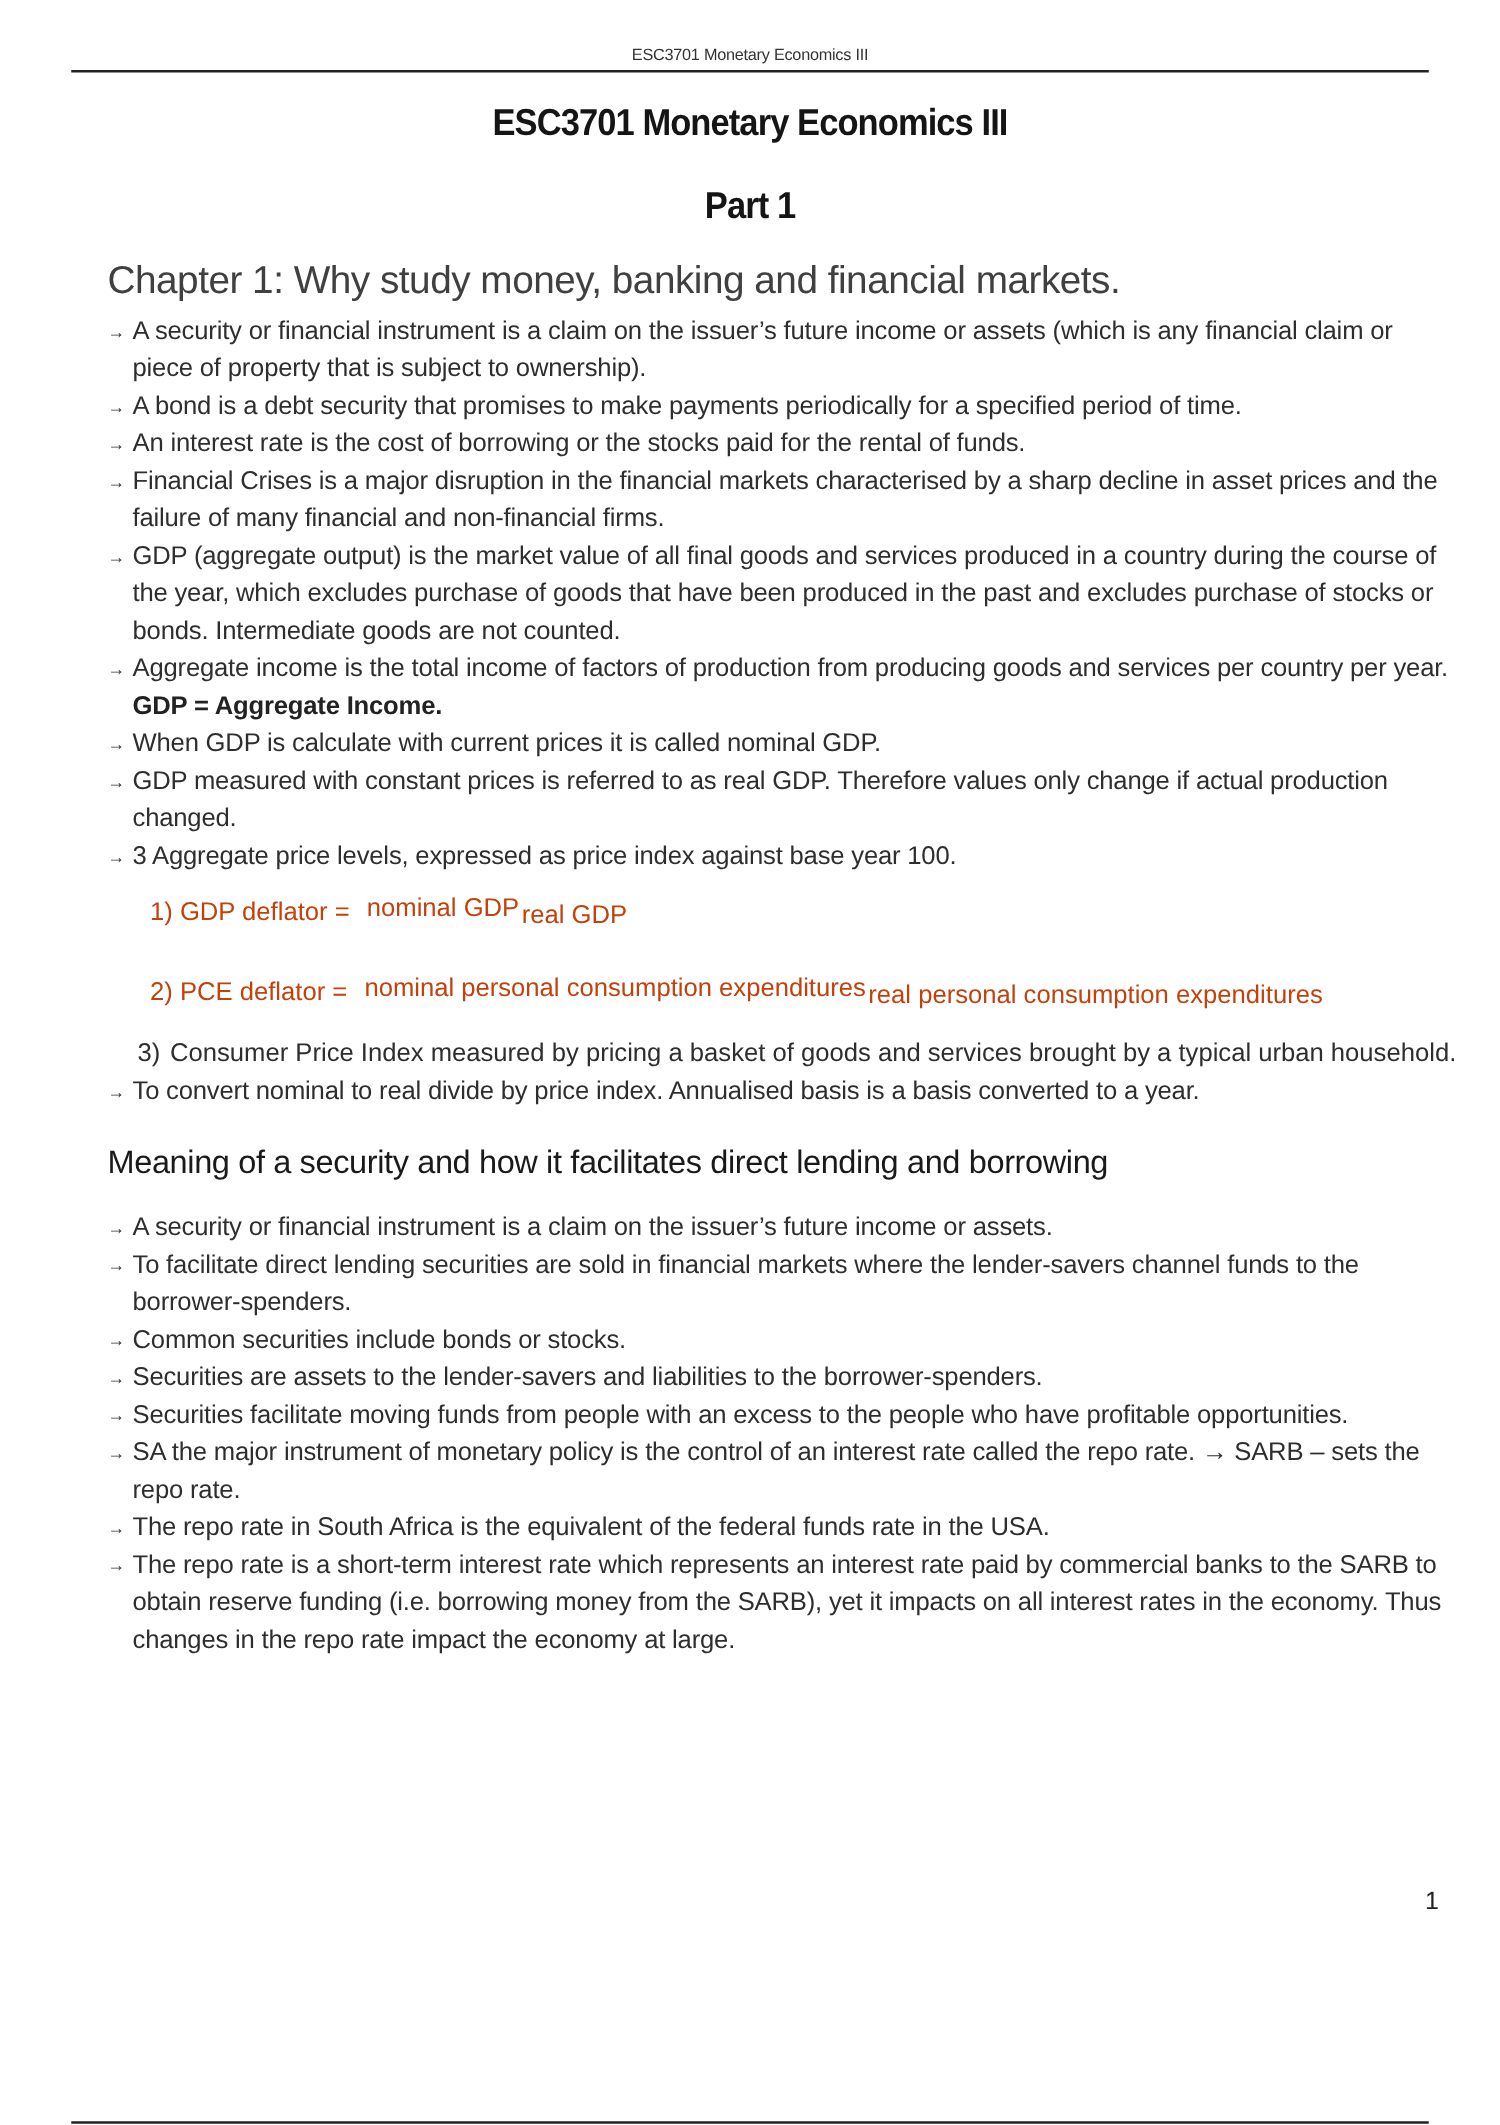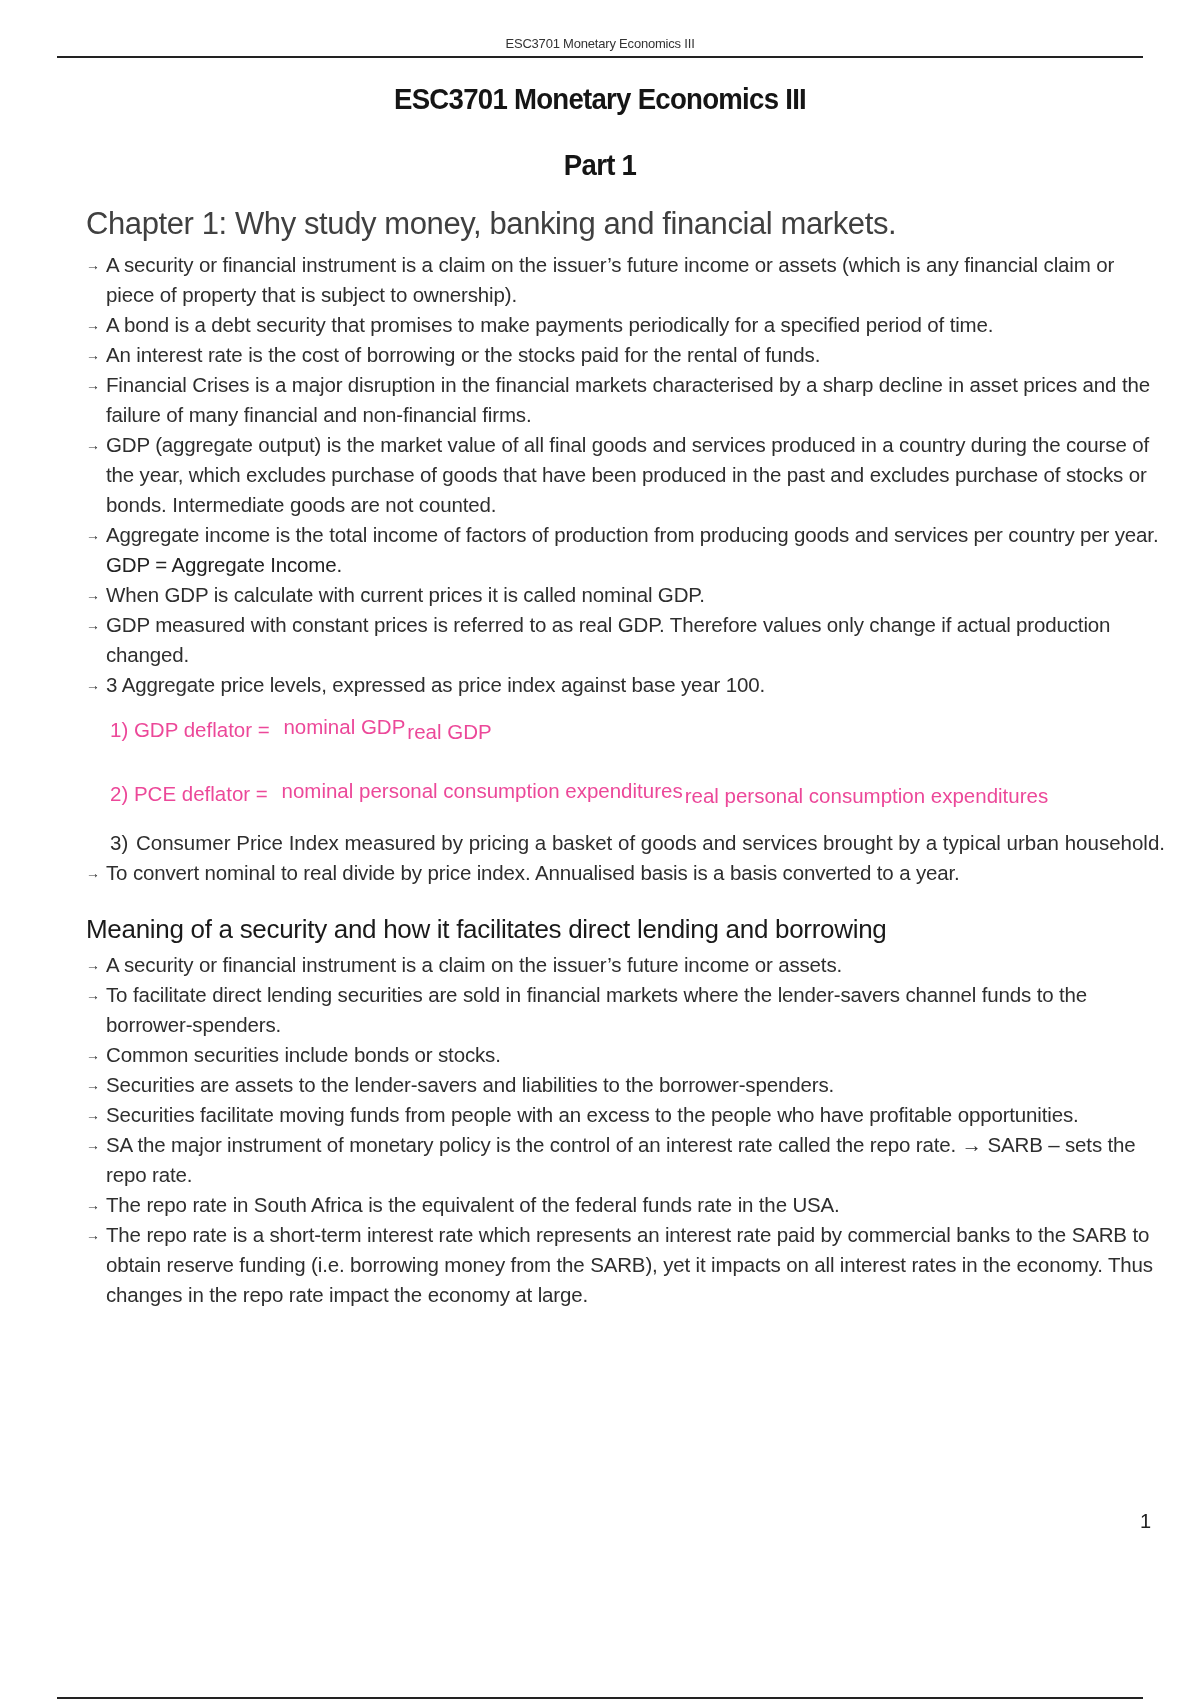--- a/index.html
+++ b/index.html
@@ -67,21 +67,21 @@
     }
     h1.chapter {
       margin: 0 0 6px 0;
       font-size: 31px;
       font-weight: normal;
       color: #404040;
       letter-spacing: -0.4px;
       line-height: 40px;
     }
     h2.section {
-      margin: 24px 0 4px 0;
+      margin: 24px 0 21px 0;
       font-size: 26px;
       font-weight: normal;
       color: #1a1a1a;
       letter-spacing: -0.3px;
       line-height: 34px;
     }
     ul.arrow-list {
       list-style: none;
       margin: 0;
       padding: 0;
@@ -95,28 +95,28 @@
       letter-spacing: -0.15px;
     }
     ul.arrow-list li .arrow {
       position: absolute;
       left: 0;
       top: 0;
       font-size: 14px;
       line-height: 30px;
       color: #333;
     }
-    .bold { font-weight: normal; color: #222; margin-top: 16px; }
+    .bold { font-weight: bold; color: #222; margin-top: 16px; }
 
     .formula-row {
       display: flex;
       align-items: center;
-      margin-left: 24px;
+      margin-left: 34px;
       font-size: 20.5px;
-      color: #ec4899;
+      color: #c2410c;
       height: 64px;
     }
     .formula-row .label { white-space: pre; }
     .fraction {
       display: inline-flex;
       flex-direction: row;
       align-items: flex-start;
       margin-left: 6px;
     }
     .fraction .num {

